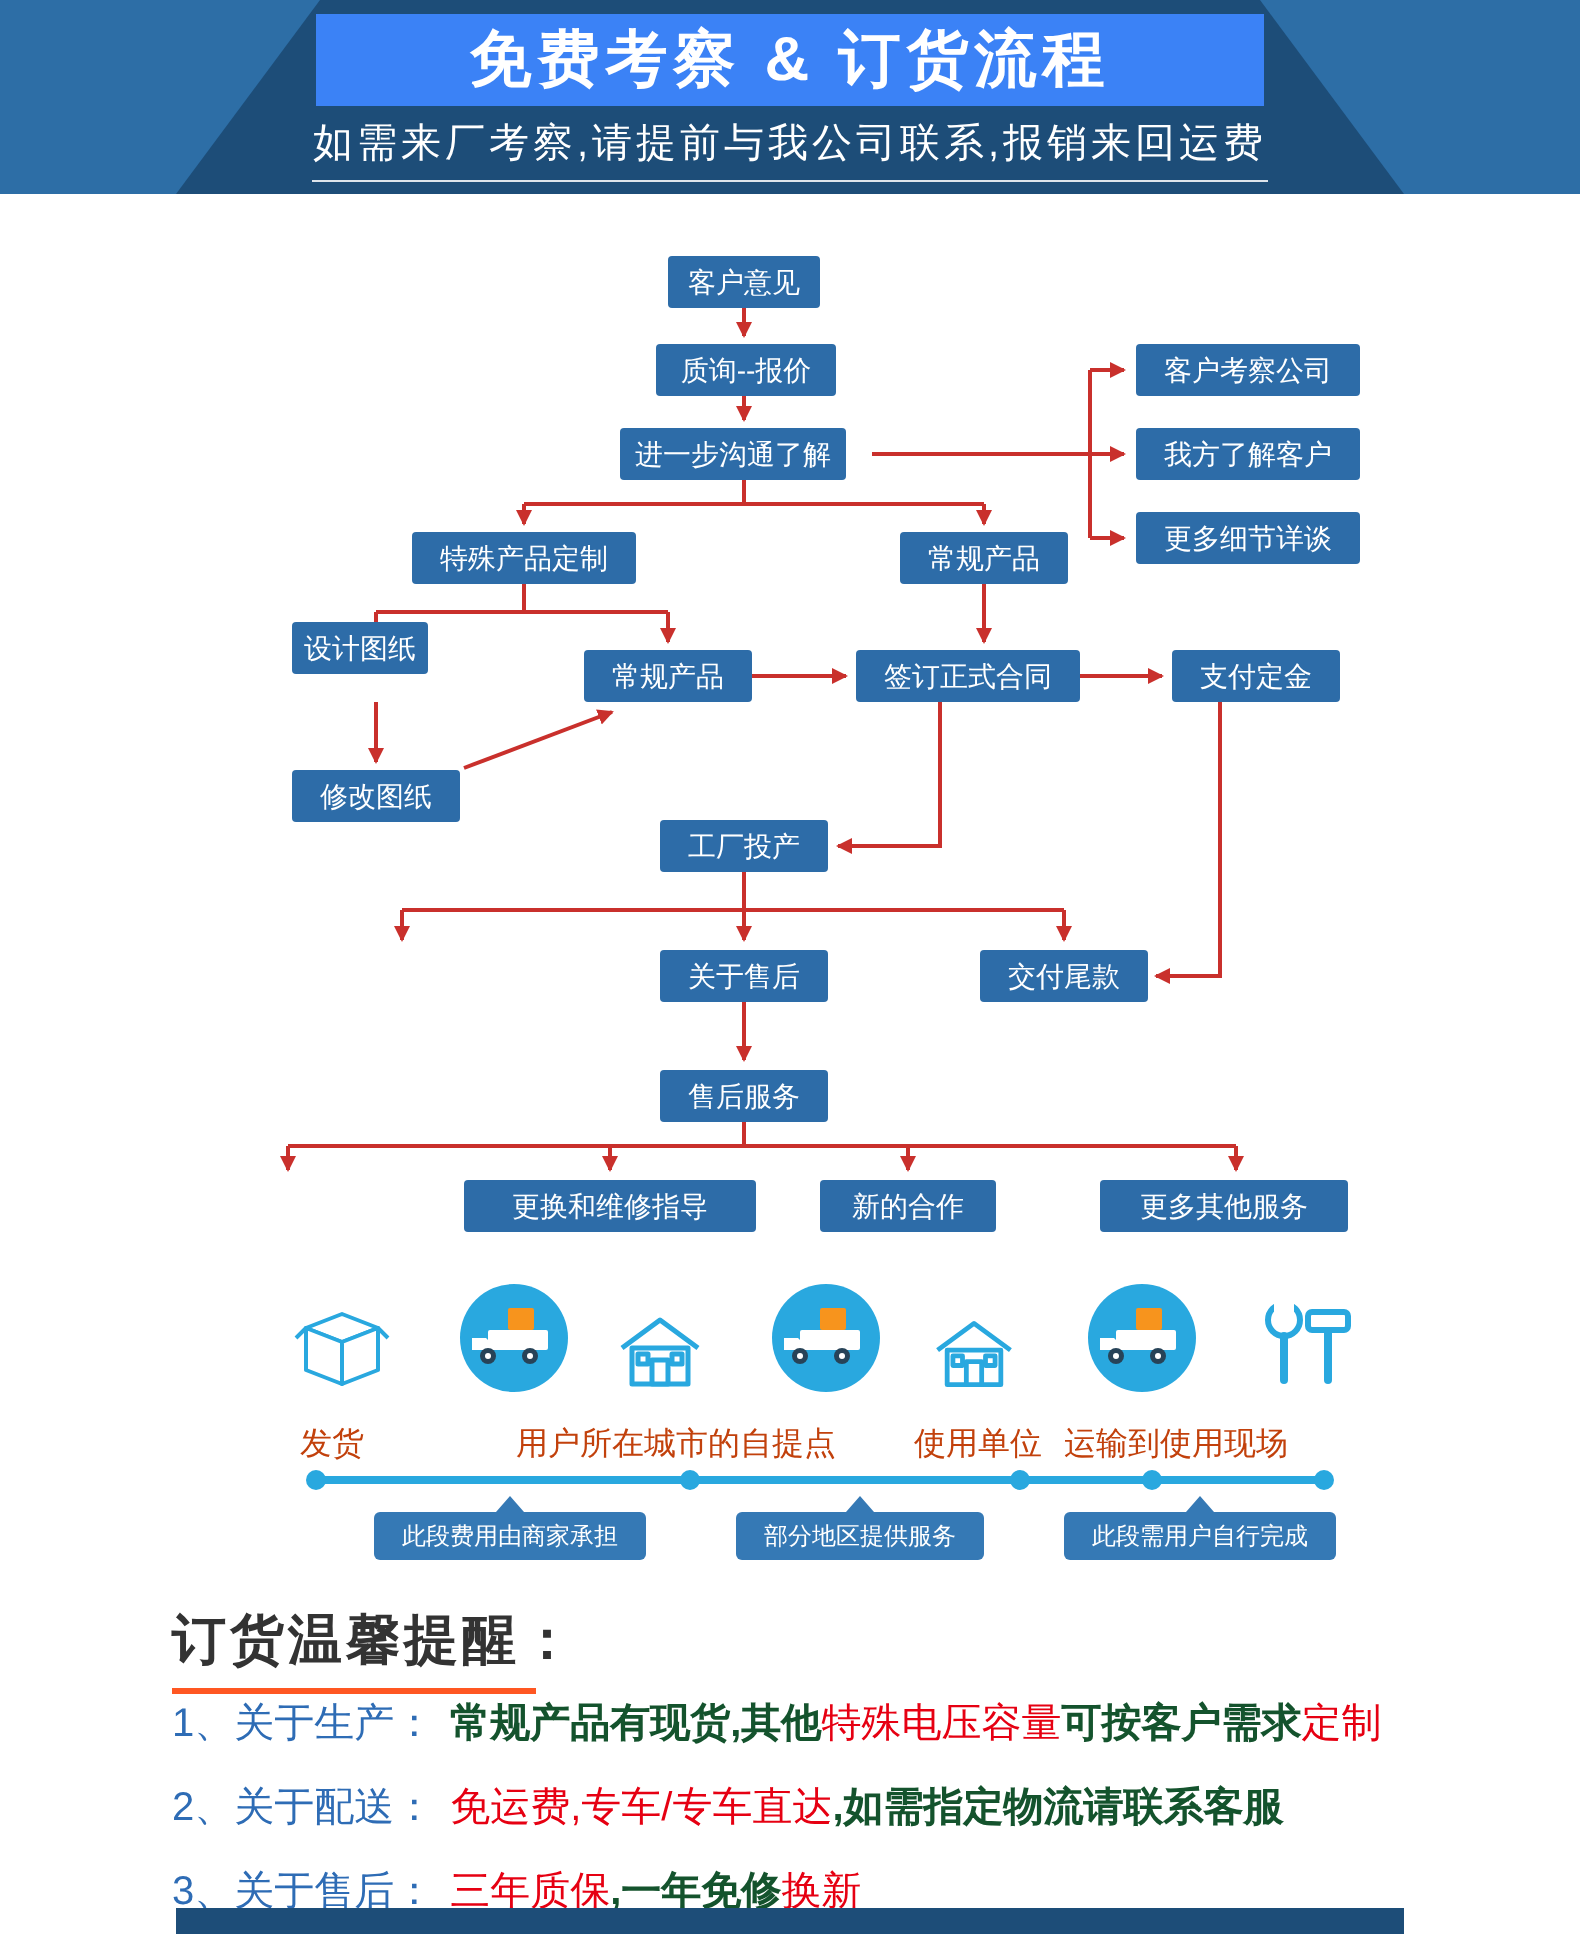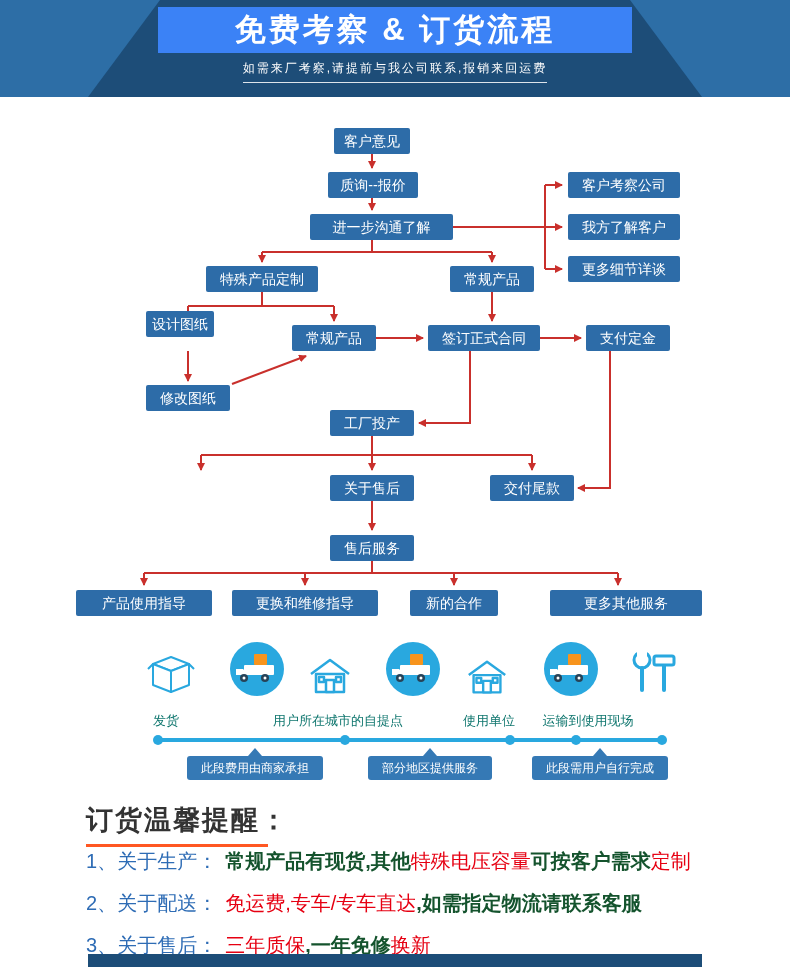--- a/index.html
+++ b/index.html
@@ -9,33 +9,33 @@
   
   .banner{position:absolute;left:0;top:0;width:790px;height:97px;}
   .banner-center{position:absolute;left:88px;top:0;width:614px;height:97px;background:#1d4d78;}
   .wing{position:absolute;top:0;width:160px;height:97px;background:#2d6ea6;}
   .wing-l{left:0;clip-path:polygon(0 0,100% 0,55% 100%,0 100%);}
   .wing-r{right:0;clip-path:polygon(0 0,100% 0,100% 100%,45% 100%);}
   .banner-ribbon{position:absolute;left:50%;top:7px;transform:translateX(-50%);
       width:474px;height:46px;background:#3b82f6;color:#fff;font-size:31px;font-weight:bold;
       line-height:46px;text-align:center;letter-spacing:3px;white-space:nowrap;}
   .banner-sub{position:absolute;left:0;right:0;top:58px;text-align:center;}
-  .banner-sub span{display:inline-block;color:#fff;font-size:12px;letter-spacing:2px;
+  .banner-sub span{display:inline-block;color:#fff;font-size:20px;letter-spacing:2px;
       padding-bottom:5px;border-bottom:1px solid rgba(255,255,255,.85);white-space:nowrap;}
 
   
   .flow{position:absolute;left:0;top:118px;width:790px;height:512px;}
   .flow svg{position:absolute;left:0;top:0;}
   .fb{position:absolute;height:26px;line-height:26px;background:#2d6ca8;color:#fff;
       font-size:14px;text-align:center;box-sizing:border-box;white-space:nowrap;border-radius:2px;}
 
   
   .logistics{position:absolute;left:0;top:640px;width:790px;height:150px;}
   .lg-icon{position:absolute;}
-  .lg-label{position:absolute;top:72px;transform:translateX(-50%);font-size:13px;color:#0f766e;white-space:nowrap;text-align:center;}
+  .lg-label{position:absolute;top:72px;transform:translateX(-50%);font-size:16px;color:#c2410c;white-space:nowrap;text-align:center;}
   .tl-line{position:absolute;left:158px;top:98px;width:504px;height:4px;background:#29a8df;border-radius:2px;}
   .tl-dot{position:absolute;top:95px;width:10px;height:10px;border-radius:50%;background:#29a8df;}
   .tl-caret{position:absolute;top:108px;width:0;height:0;border-left:7px solid transparent;
       border-right:7px solid transparent;border-bottom:8px solid #3579b5;}
   .tl-seg{position:absolute;top:116px;transform:translateX(-50%);background:#3579b5;color:#fff;
       font-size:12px;height:24px;line-height:24px;padding:0 14px;border-radius:3px;white-space:nowrap;}
 
   
   .notices{position:absolute;left:0;top:800px;width:790px;height:167px;margin-left:31px;}
   .notice-title{position:absolute;left:55px;top:2px;font-size:27px;font-weight:bold;color:#333;
@@ -104,39 +104,38 @@
         <path d="M144,455 L618,455"></path>
         <path d="M144,455 L144,467" marker-end="url(#arw)"></path>
         <path d="M305,455 L305,467" marker-end="url(#arw)"></path>
         <path d="M454,455 L454,467" marker-end="url(#arw)"></path>
         <path d="M618,455 L618,467" marker-end="url(#arw)"></path>
       </g>
     </svg>
 
     <div class="fb" style="left:334px;top:10px;width:76px">客户意见</div>
     <div class="fb" style="left:328px;top:54px;width:90px">质询--报价</div>
-    <div class="fb" style="left:310px;top:96px;width:143px">进一步沟通了解</div>
+    <div class="fb" style="left:310px;top:96px;width:113px">进一步沟通了解</div>
     <div class="fb" style="left:568px;top:54px;width:112px">客户考察公司</div>
     <div class="fb" style="left:568px;top:96px;width:112px">我方了解客户</div>
     <div class="fb" style="left:568px;top:138px;width:112px">更多细节详谈</div>
     <div class="fb" style="left:206px;top:148px;width:112px">特殊产品定制</div>
     <div class="fb" style="left:450px;top:148px;width:84px">常规产品</div>
     <div class="fb" style="left:146px;top:193px;width:68px">设计图纸</div>
     <div class="fb" style="left:292px;top:207px;width:84px">常规产品</div>
     <div class="fb" style="left:428px;top:207px;width:112px">签订正式合同</div>
     <div class="fb" style="left:586px;top:207px;width:84px">支付定金</div>
     <div class="fb" style="left:146px;top:267px;width:84px">修改图纸</div>
     <div class="fb" style="left:330px;top:292px;width:84px">工厂投产</div>
     <div class="fb" style="left:330px;top:357px;width:84px">关于售后</div>
     <div class="fb" style="left:490px;top:357px;width:84px">交付尾款</div>
     <div class="fb" style="left:330px;top:417px;width:84px">售后服务</div>
-    <div class="fb" style="left:76px;top:472px;width:136px">产品使用指导</div>
     <div class="fb" style="left:232px;top:472px;width:146px">更换和维修指导</div>
     <div class="fb" style="left:410px;top:472px;width:88px">新的合作</div>
-    <div class="fb" style="left:550px;top:472px;width:152px">更多其他服务</div>
+    <div class="fb" style="left:550px;top:472px;width:124px">更多其他服务</div>
   </div>
 
   <div class="logistics">
 
     <svg class="lg-icon" style="left:146px;top:8px" width="50" height="50" viewBox="0 0 50 50">
       <g stroke="#29a8df" stroke-width="2" fill="#fff" stroke-linejoin="round">
         <path d="M7,16 L25,9 L43,16 L25,23 Z"></path>
         <path d="M7,16 L7,37 L25,44 L25,23 Z"></path>
         <path d="M43,16 L43,37 L25,44 L25,23 Z"></path>
         <path d="M7,16 L2,21 M43,16 L48,21" fill="none"></path>

